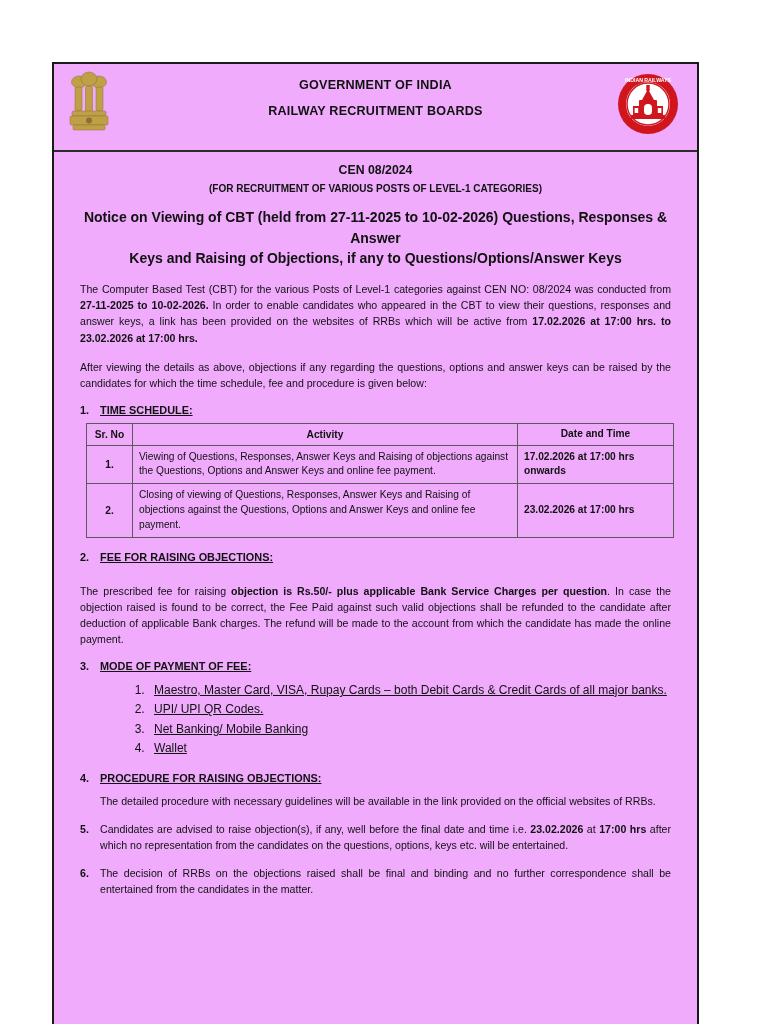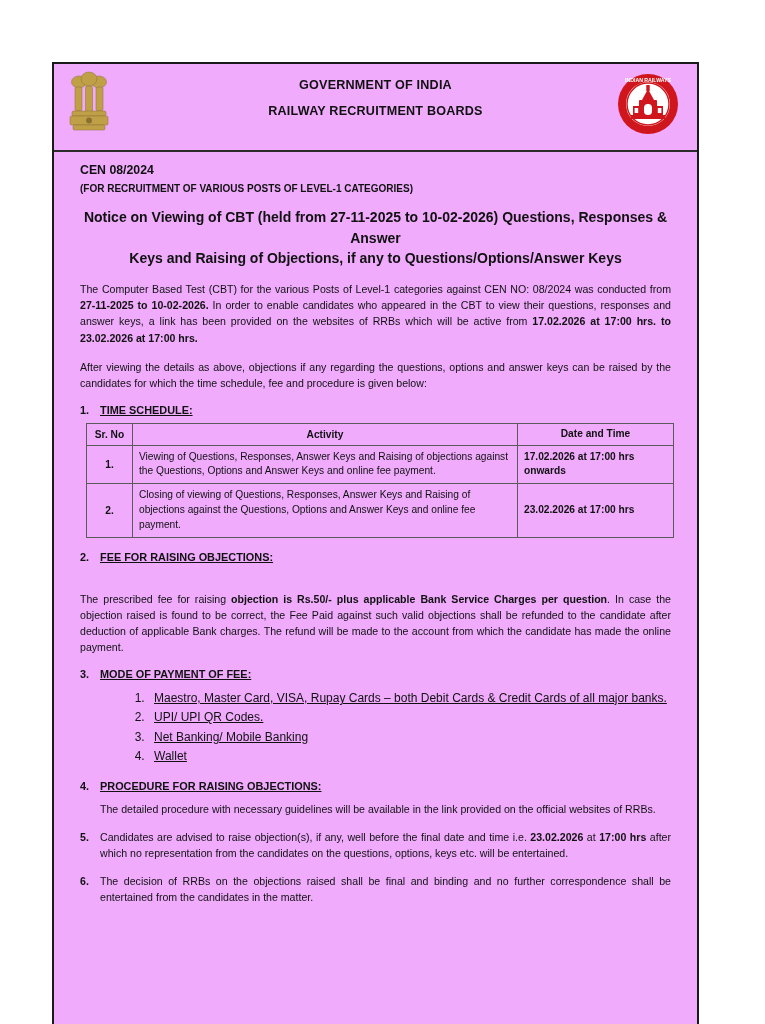--- a/index.html
+++ b/index.html
@@ -51,41 +51,41 @@
     margin-bottom: 13px;
   }
   .hdr-titles div:last-child { margin-bottom: 0; }
 
   
   .body {
     padding: 12px 26px 0 26px;
     color: #111;
   }
   .cen {
-    text-align: left;
+    text-align: center;
     font-weight: bold;
     font-size: 12.3px;
     line-height: 1.05;
   }
   .cen .l2 { font-size: 10px; margin-top: 7px; }
   .notice {
     text-align: center;
     font-weight: bold;
     font-size: 14px;
     line-height: 1.45;
     margin-top: 13px;
   }
 
   p.para {
     font-size: 10.6px;
     line-height: 1.52;
     text-align: justify;
     margin: 13px 0 0 0;
   }
-  p.para.tight { margin-top: 28px; }
+  p.para.tight { margin-top: 20px; }
   b, strong { font-weight: bold; }
 
   .sec-head {
     font-size: 10.9px;
     font-weight: bold;
     margin-top: 13px;
     display: flex;
     gap: 8px;
   }
   .sec-head .num { width: 12px; flex: none; }

